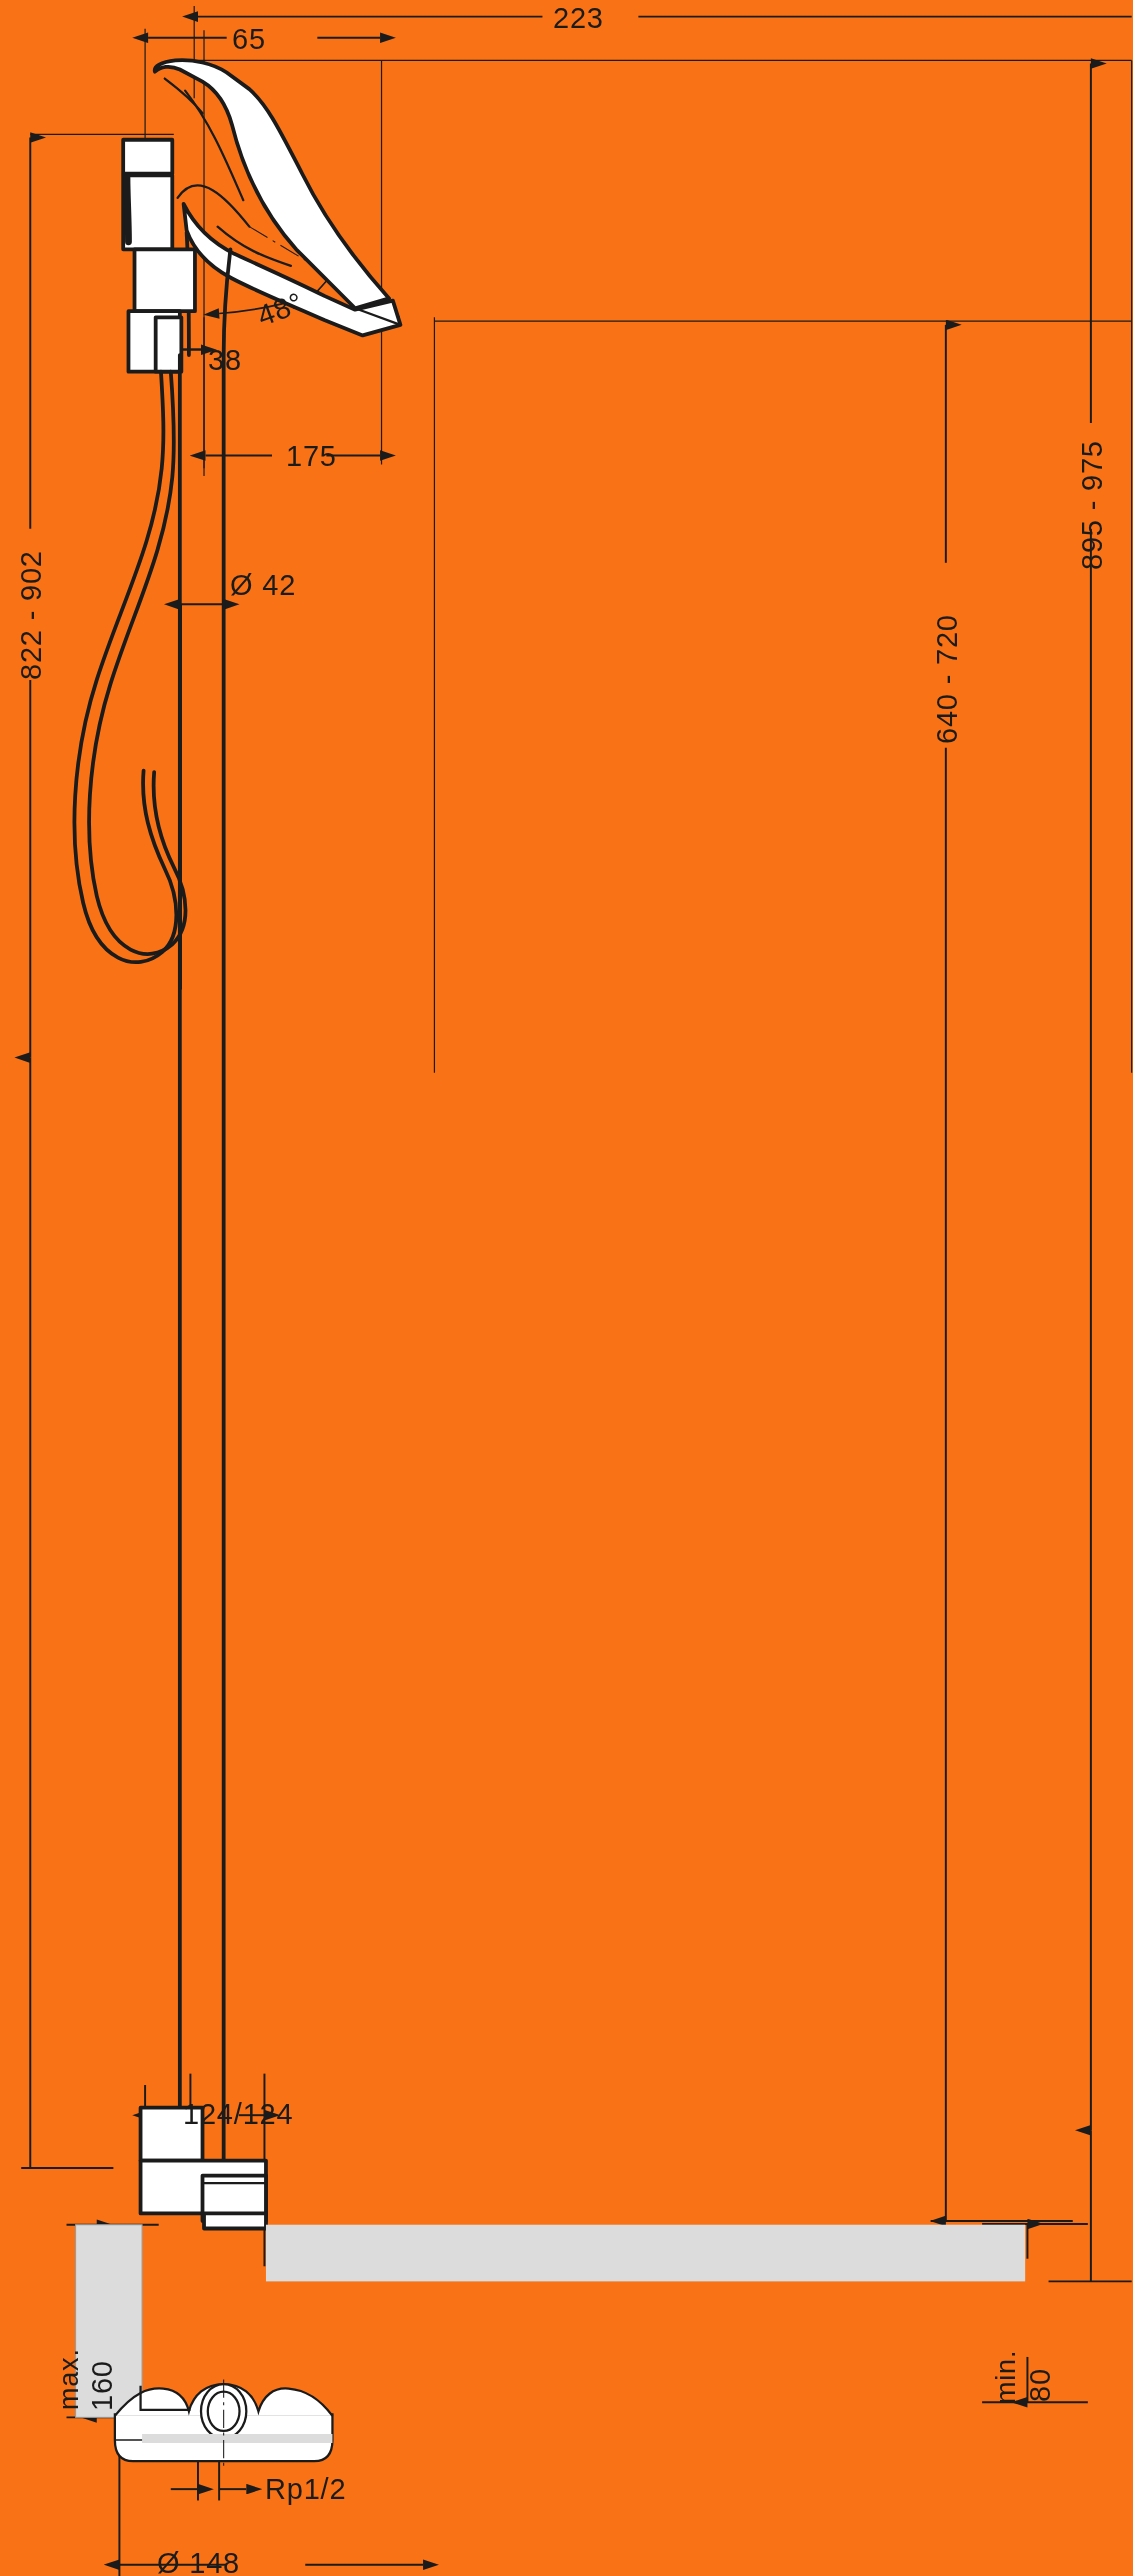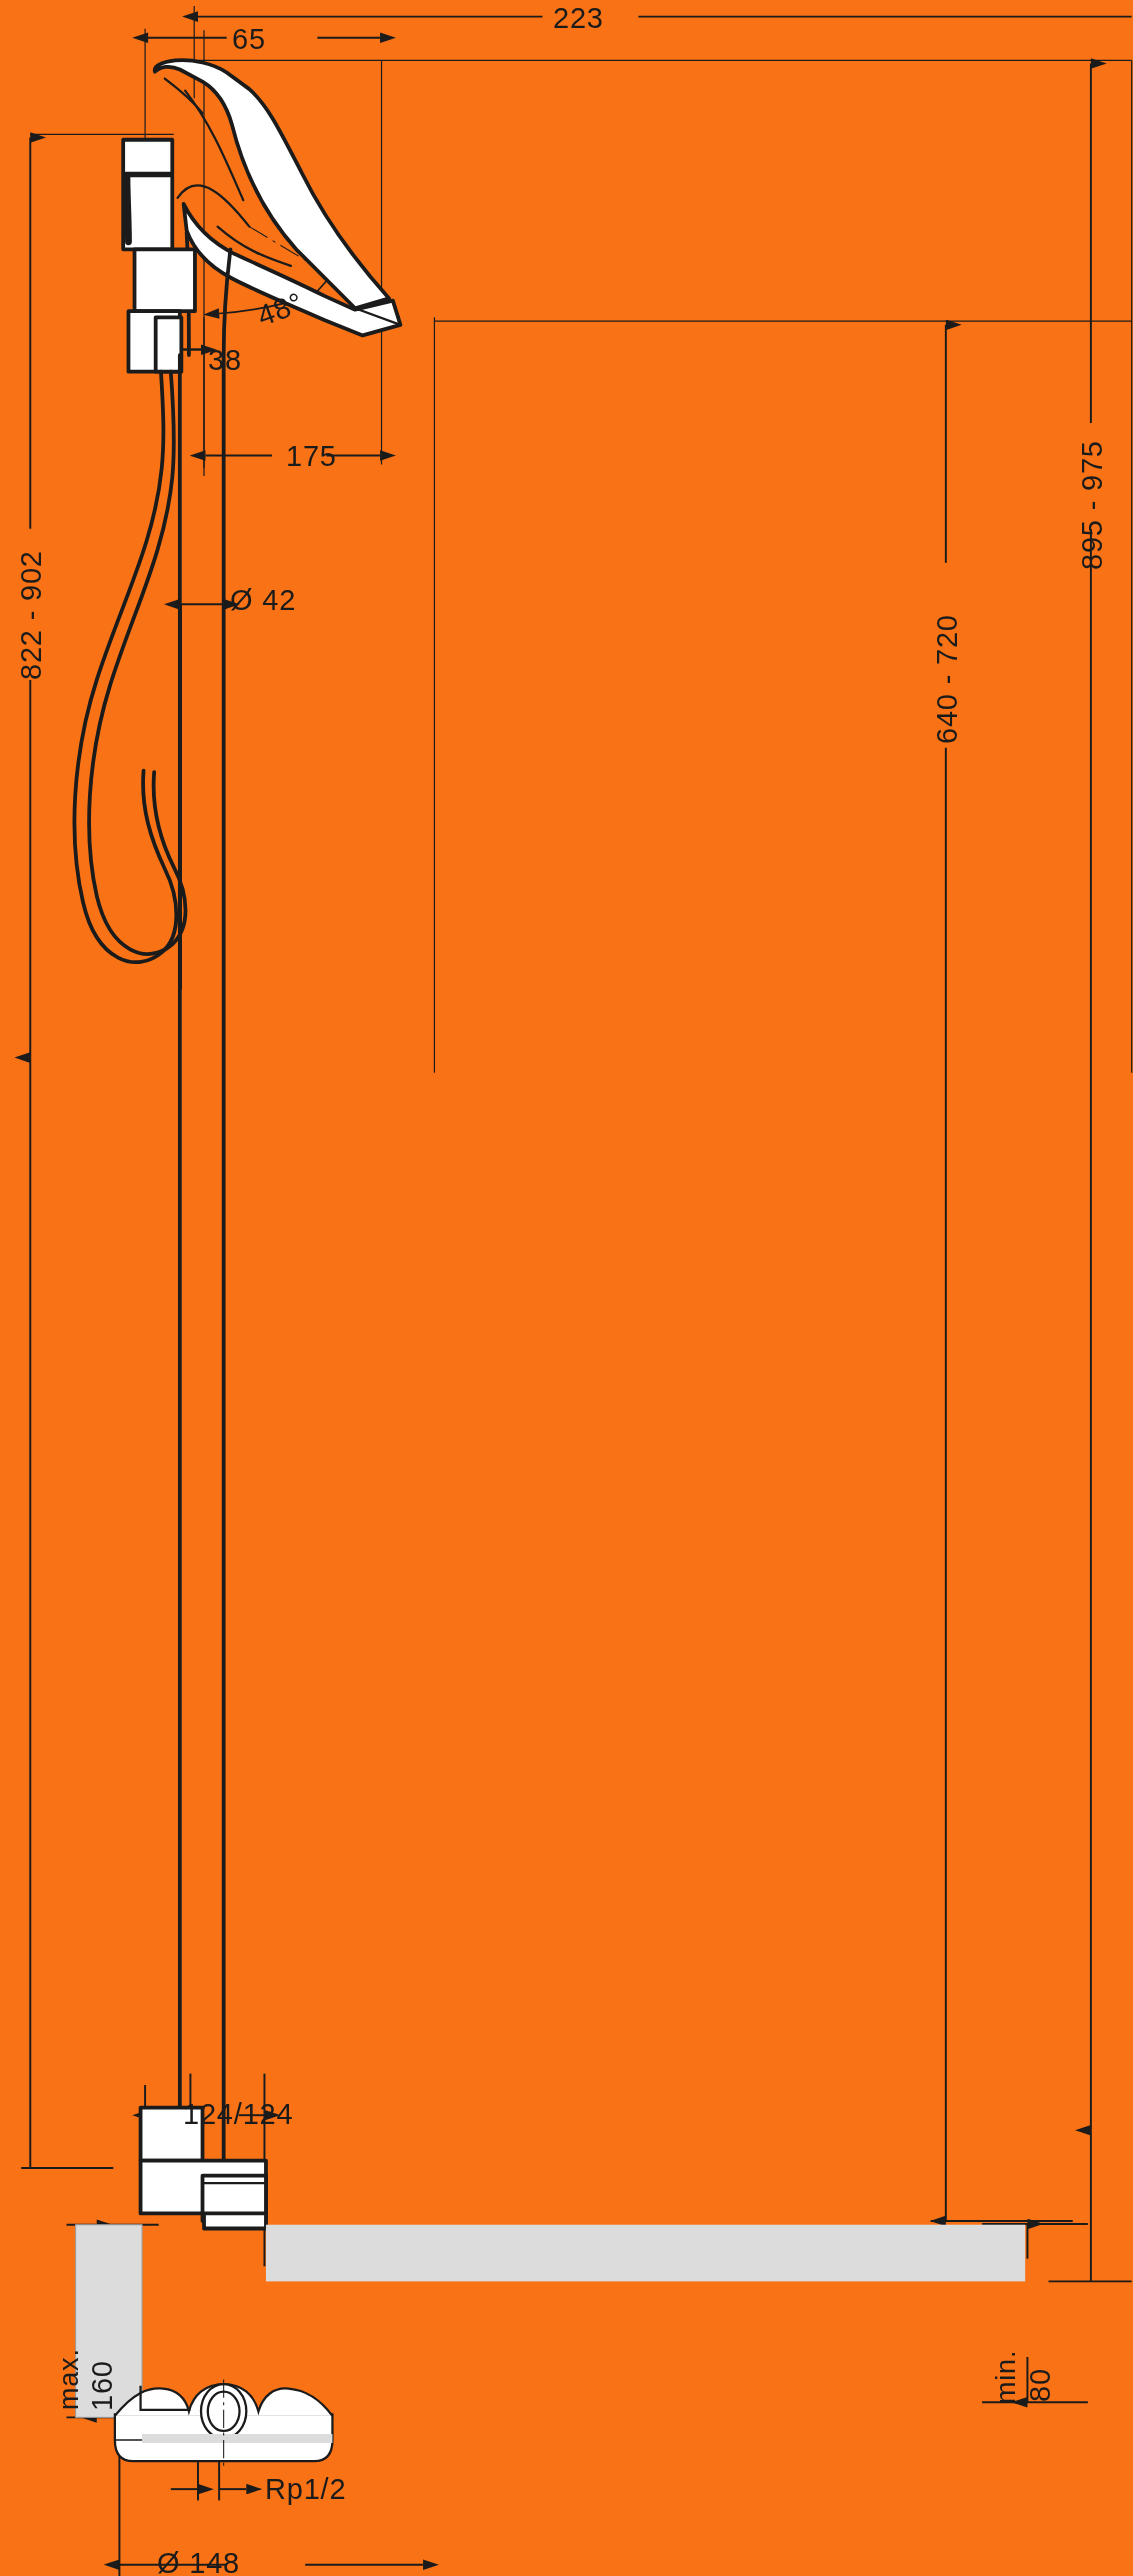--- a/index.html
+++ b/index.html
@@ -234,21 +234,21 @@
   <div class="dimtext" style="left:553px; top:1.5px; font-size:29px;">223</div>
 
   <div class="dimtext" style="left:232px; top:23px; font-size:29px;">65</div>
 
   <div class="dimtext vert" style="left:253px; top:302px; font-size:29px; transform:rotate(-20deg);">48°</div>
 
   <div class="dimtext" style="left:208px; top:335px; font-size:29px;margin-top:9px;">38</div>
 
   <div class="dimtext" style="left:286px; top:440px; font-size:29px;text-align:right;">175</div>
 
-  <div class="dimtext" style="left:230px; top:584px; font-size:29px;">Ø 42</div>
+  <div class="dimtext" style="left:230px; top:569px; font-size:29px;">Ø 42</div>
 
   <div class="dimtext vert" style="left:15px; top:680px; font-size:29px; transform:rotate(-90deg); transform-origin:left top;">822 - 902</div>
 
   <div class="dimtext vert" style="left:1076px; top:570px; font-size:29px; transform:rotate(-90deg); transform-origin:left top;">895 - 975</div>
 
   <div class="dimtext vert" style="left:931px; top:744px; font-size:29px; transform:rotate(-90deg); transform-origin:left top;">640 - 720</div>
 
   <div class="dimtext" style="left:151px; top:2098px; font-size:29px;margin-left:32px;">124/124</div>
 
   <div class="dimtext vert" style="left:54px; top:2410px; font-size:27px; transform:rotate(-90deg); transform-origin:left top;">max.</div>

